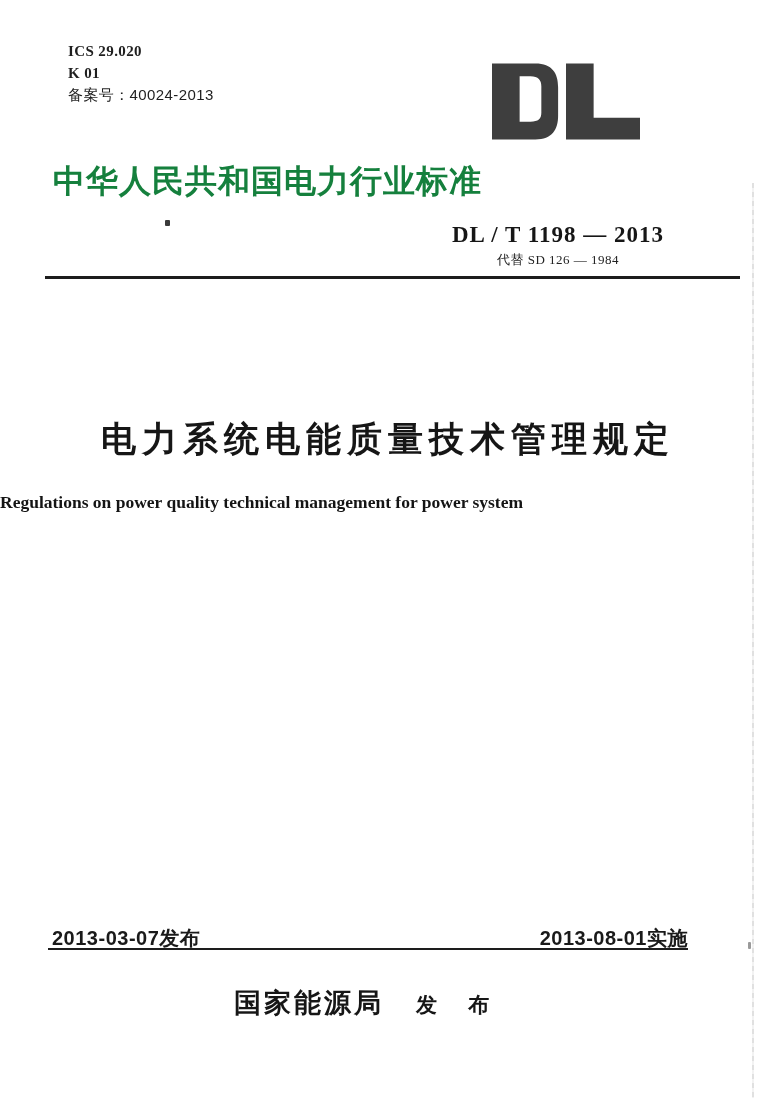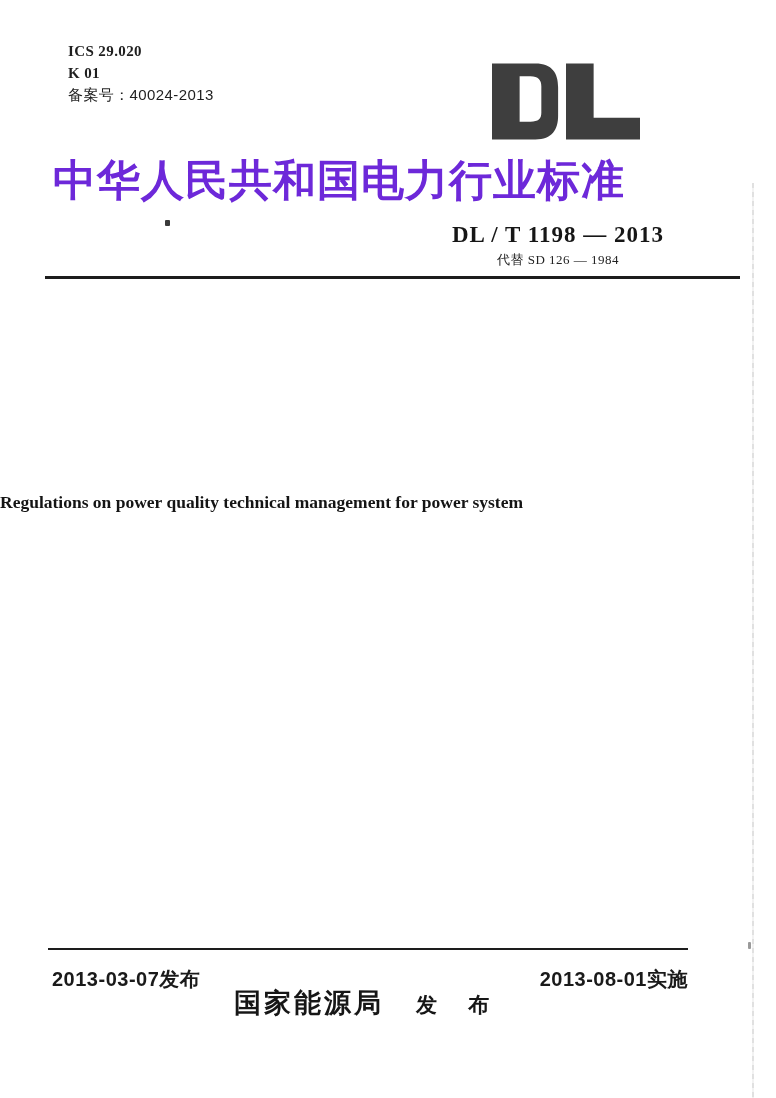--- a/index.html
+++ b/index.html
@@ -36,26 +36,26 @@
   .dl-logo {
     position: absolute;
     left: 492px; top: 63px;
     width: 148px; height: 77px;
   }
 
   
   .header-title {
     position: absolute;
     left: 53px; top: 155px;
-    font-size: 43px;
+    font-size: 32px;
     line-height: 52px;
     font-weight: 700;
     letter-spacing: 1px;
     white-space: nowrap;
-    color: #6d28d9;
+    color: #15803d;
     font-family: "Liberation Serif", serif;
   }
 
   .speck-1 {
     position: absolute;
     left: 165px; top: 220px;
     width: 5px; height: 6px;
     background: #3a3a3a;
     border-radius: 1px;
   }
@@ -109,21 +109,21 @@
     font-size: 17.5px;
     font-weight: 700;
     font-family: "Liberation Serif", serif;
     color: #141414;
     white-space: nowrap;
   }
 
   
   .dates-row {
     position: absolute;
-    left: 52px; top: 966px;
+    left: 52px; top: 925px;
     width: 636px;
     display: flex;
     justify-content: space-between;
     font-size: 20px;
     font-weight: 600;
     font-family: "Liberation Sans", sans-serif;
     color: #1a1a1a;
     letter-spacing: 0.5px;
   }
   .dates-underline {
@@ -200,20 +200,21 @@
 
   <div class="speck-1"></div>
 
   <div class="std-block">
     <div class="std-number">DL / T 1198 — 2013</div>
     <div class="std-replaces">代替 SD 126 — 1984</div>
   </div>
 
   <div class="divider-top"></div>
 
+  <div class="main-title">电力系统电能质量技术管理规定</div>
   <div class="en-title">Regulations on power quality technical management for power system</div>
 
   <div class="dates-row">
     <span>2013-03-07发布</span>
     <span>2013-08-01实施</span>
   </div>
   <div class="dates-underline"></div>
 
   <div class="footer-row">
     <span class="footer-issuer">国家能源局</span>

